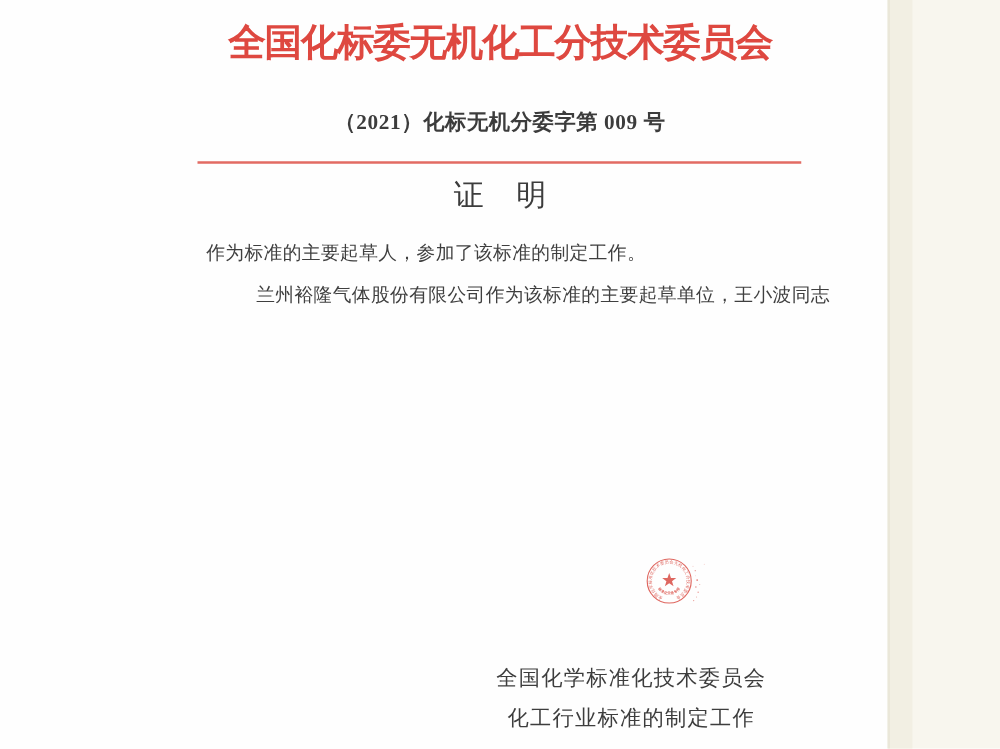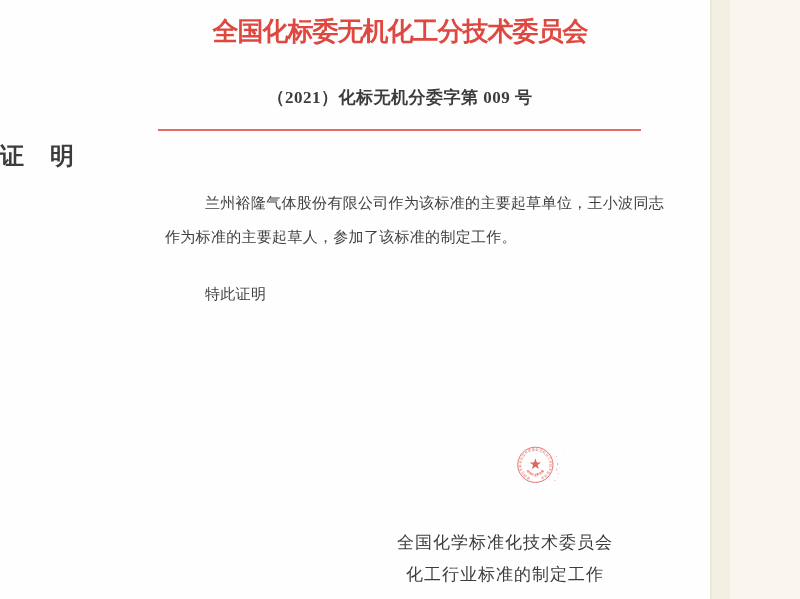--- a/index.html
+++ b/index.html
@@ -9,34 +9,34 @@
     font-family:"Liberation Serif","DejaVu Serif",serif;
   }
   .page{position:absolute;inset:0;background:#fefefe;}
   
   .scan-strip{position:absolute;top:0;right:0;width:88px;height:599px;
     background:#f8f6ee;border-left:2px solid #eae7d9;}
   .scan-strip-inner{position:absolute;left:0;top:0;width:18px;height:599px;background:#f2efe3;}
 
   .org-title{
     position:absolute;top:14px;left:0;width:800px;text-align:center;
-    font-size:26px;font-weight:bold;letter-spacing:-1px;
+    font-size:30px;font-weight:bold;letter-spacing:-1px;
     color:#de4840;white-space:nowrap;
   }
   .doc-number{
     position:absolute;top:86px;left:0;width:800px;text-align:center;
     font-size:17px;font-weight:600;letter-spacing:.5px;color:#3c3c3c;white-space:nowrap;
   }
   .red-divider{
     position:absolute;top:129px;left:158px;width:483px;height:2px;
     background:#e26b63;
   }
   .cert-title{
-    position:absolute;top:140px;left:0;width:800px;text-align:left;
-    font-size:24px;font-weight:700;color:#3c3c3c;
+    position:absolute;top:140px;left:0;width:800px;text-align:center;
+    font-size:24px;font-weight:400;color:#3c3c3c;
   }
   .cert-title .gap{display:inline-block;width:26px;}
   .body-text{
     position:absolute;left:165px;top:182px;width:480px;
     font-size:15px;line-height:34px;color:#3f3f3f;letter-spacing:.3px;
   }
   .body-text .line{white-space:nowrap;}
   .body-text .indent{text-indent:40px;}
   .para2{margin-top:4px;}
   .closing{margin-top:23px;text-indent:40px;}
@@ -63,24 +63,23 @@
 <div class="org-title">全国化标委无机化工分技术委员会</div>
 
 <div class="doc-number">（2021）化标无机分委字第 009 号</div>
 
 <div class="red-divider"></div>
 
 <div class="cert-title"><span>证</span><span class="gap"></span><span>明</span></div>
 
 <div class="body-text">
   <div class="para2">
+    <div class="line">作为标准的主要起草人，参加了该标准的制定工作。</div>
     <div class="line indent">兰州裕隆气体股份有限公司作为该标准的主要起草单位，王小波同志</div>
-    <div class="line">作为标准的主要起草人，参加了该标准的制定工作。</div>
   </div>
-  <div class="closing">特此证明</div>
 </div>
 
 <div class="signature">
   <div>全国化学标准化技术委员会</div>
   <div>化工行业标准的制定工作</div>
 </div>
 
 <svg class="seal" width="220" height="154" viewBox="430 445 220 599" overflow="hidden">
 
   <circle cx="522" cy="522" r="68.5" fill="none" stroke="#dd5a52" stroke-width="3.5"></circle>

